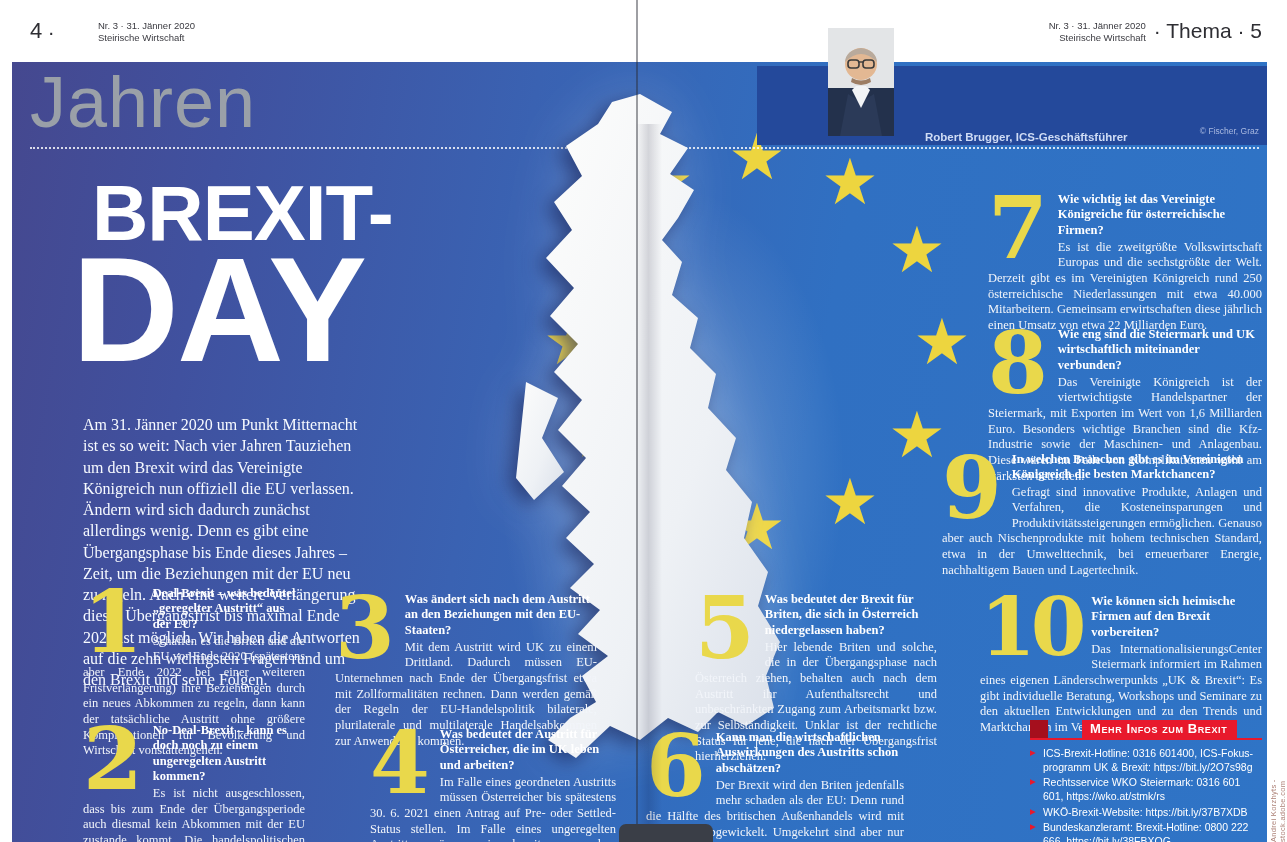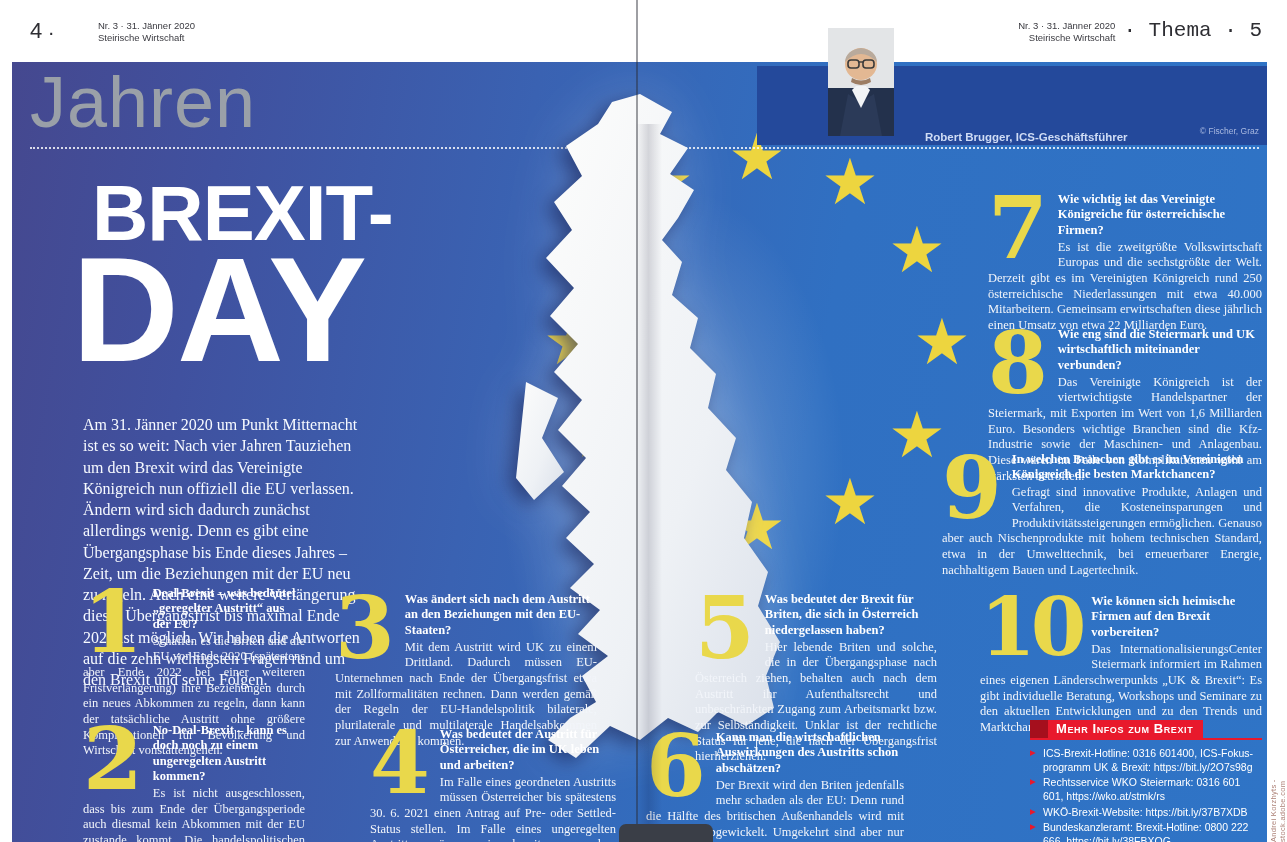--- a/index.html
+++ b/index.html
@@ -5,21 +5,21 @@
   html,body{margin:0;padding:0;}
   body{width:1287px;height:842px;background:#ffffff;font-family:"Liberation Sans",sans-serif;}
   .page{position:relative;width:1287px;height:842px;overflow:hidden;background:#ffffff;}
 
   
   .hdr-left{position:absolute;left:30px;top:20px;display:flex;align-items:flex-start;gap:7px;color:#2e2e33;}
   .hdr-left .pnum{font-size:22px;line-height:1;font-weight:400;}
   .hdr-left .psep{font-size:14px;font-weight:700;margin-top:6px;}
   .hdr-small{font-size:9.5px;line-height:1.25;color:#3a3a40;margin-left:37px;}
   .hdr-right{position:absolute;right:25px;top:20px;display:flex;align-items:flex-start;gap:8px;text-align:right;color:#2e2e33;}
-  .hdr-right .section{font-size:21px;line-height:1;font-weight:400;white-space:nowrap;font-family:Liberation Mono, monospace;}
+  .hdr-right .section{font-size:21px;line-height:1;font-weight:400;white-space:nowrap;}
 
   
   .spread{position:absolute;left:12px;top:62px;width:1255px;height:780px;overflow:hidden;
     background:linear-gradient(100deg,#45488f 0%,#40519f 16%,#3a62b2 38%,#3070c2 62%,#2f74c6 100%);}
   .glow{position:absolute;left:430px;top:30px;width:460px;height:760px;
     background:radial-gradient(closest-side,rgba(255,255,255,.28),rgba(255,255,255,0) 75%);}
 
   .star{position:absolute;font-size:64px;line-height:1;color:#edd53f;transform:translate(-50%,-50%);z-index:1;}
 
   .dotline{position:absolute;left:18px;right:8px;top:85px;border-top:2px dotted rgba(255,255,255,.8);z-index:1;}
@@ -48,21 +48,21 @@
   
   .qa{position:absolute;z-index:4;color:#f2f5fa;font-family:"Liberation Serif",serif;}
   .qnum{float:left;font-family:"DejaVu Serif",serif;font-weight:700;font-size:86px;line-height:.76;
     color:#e9d84b;margin:3px 10px 2px 0;}
   .qnum.wide{font-size:80px;letter-spacing:-5px;}
   .qtitle{font-weight:700;font-size:12.5px;line-height:1.22;color:#ffffff;}
   .qanswer{font-size:12.5px;line-height:1.25;text-align:justify;margin-top:2px;}
 
   
   .infobox{position:absolute;left:1018px;top:658px;width:232px;z-index:4;}
-  .ib-head{display:flex;align-items:stretch;border-bottom:2px solid #e8192c;}
+  .ib-head{display:flex;align-items:stretch;border-bottom:2px solid #e8192c;gap:34px;}
   .ib-sq{width:18px;height:18px;background:#a50f1d;flex:0 0 18px;}
   .ib-bar{background:#e8192c;color:#ffffff;font-variant:small-caps;font-weight:700;font-size:13px;
     line-height:18px;padding:0 10px 0 8px;letter-spacing:.6px;white-space:nowrap;}
   .ib-list{list-style:none;margin:7px 0 0 0;padding:0;}
   .ib-list li{position:relative;padding-left:13px;font-size:10.5px;line-height:1.3;color:#ffffff;margin-bottom:2px;}
   .ib-list .arr{position:absolute;left:0;top:1px;font-size:7.5px;color:#e8192c;}
 
   
   .fold{position:absolute;left:636px;top:0;width:2px;height:842px;background:rgba(40,42,50,.45);z-index:6;}
   .fold-shade{position:absolute;left:624px;top:62px;width:26px;height:780px;z-index:5;

